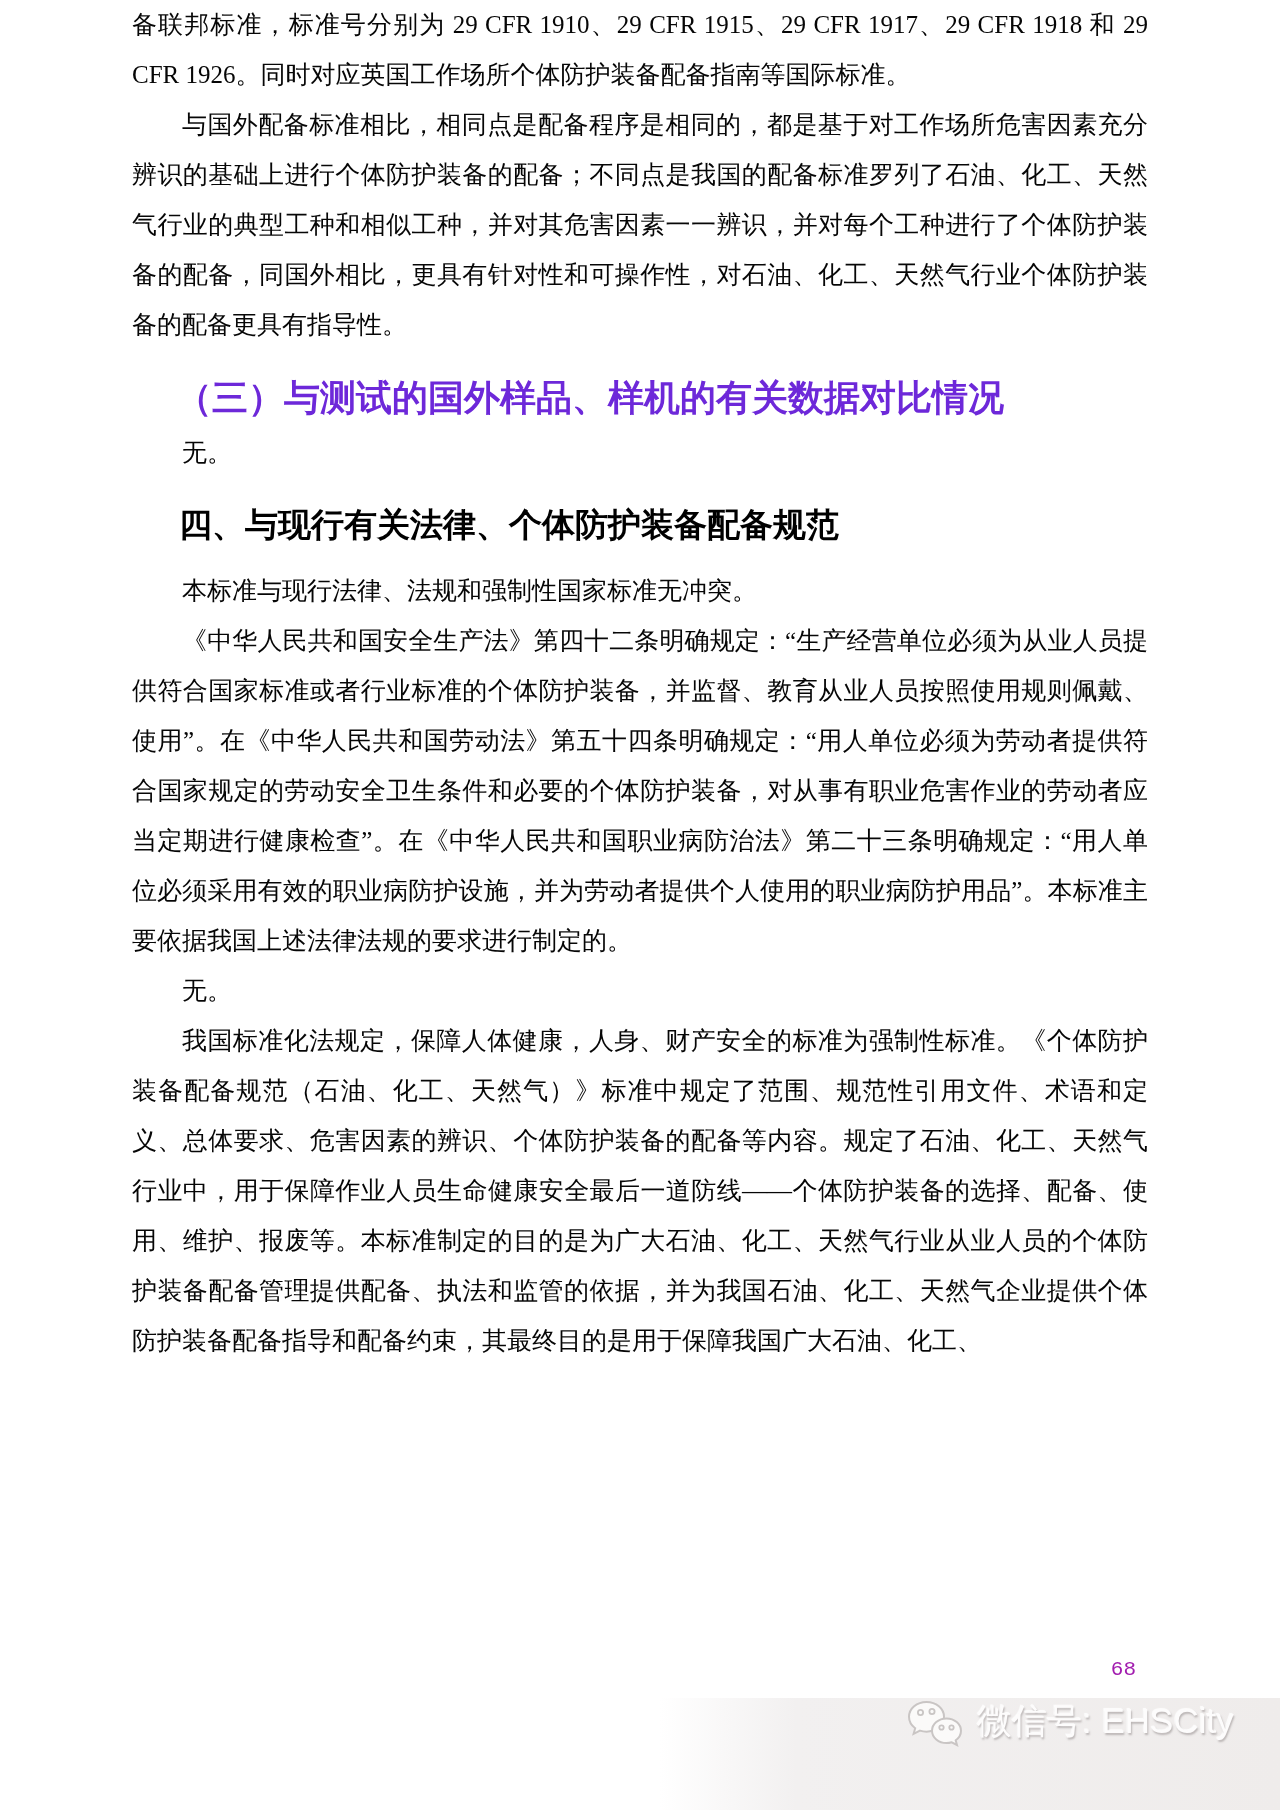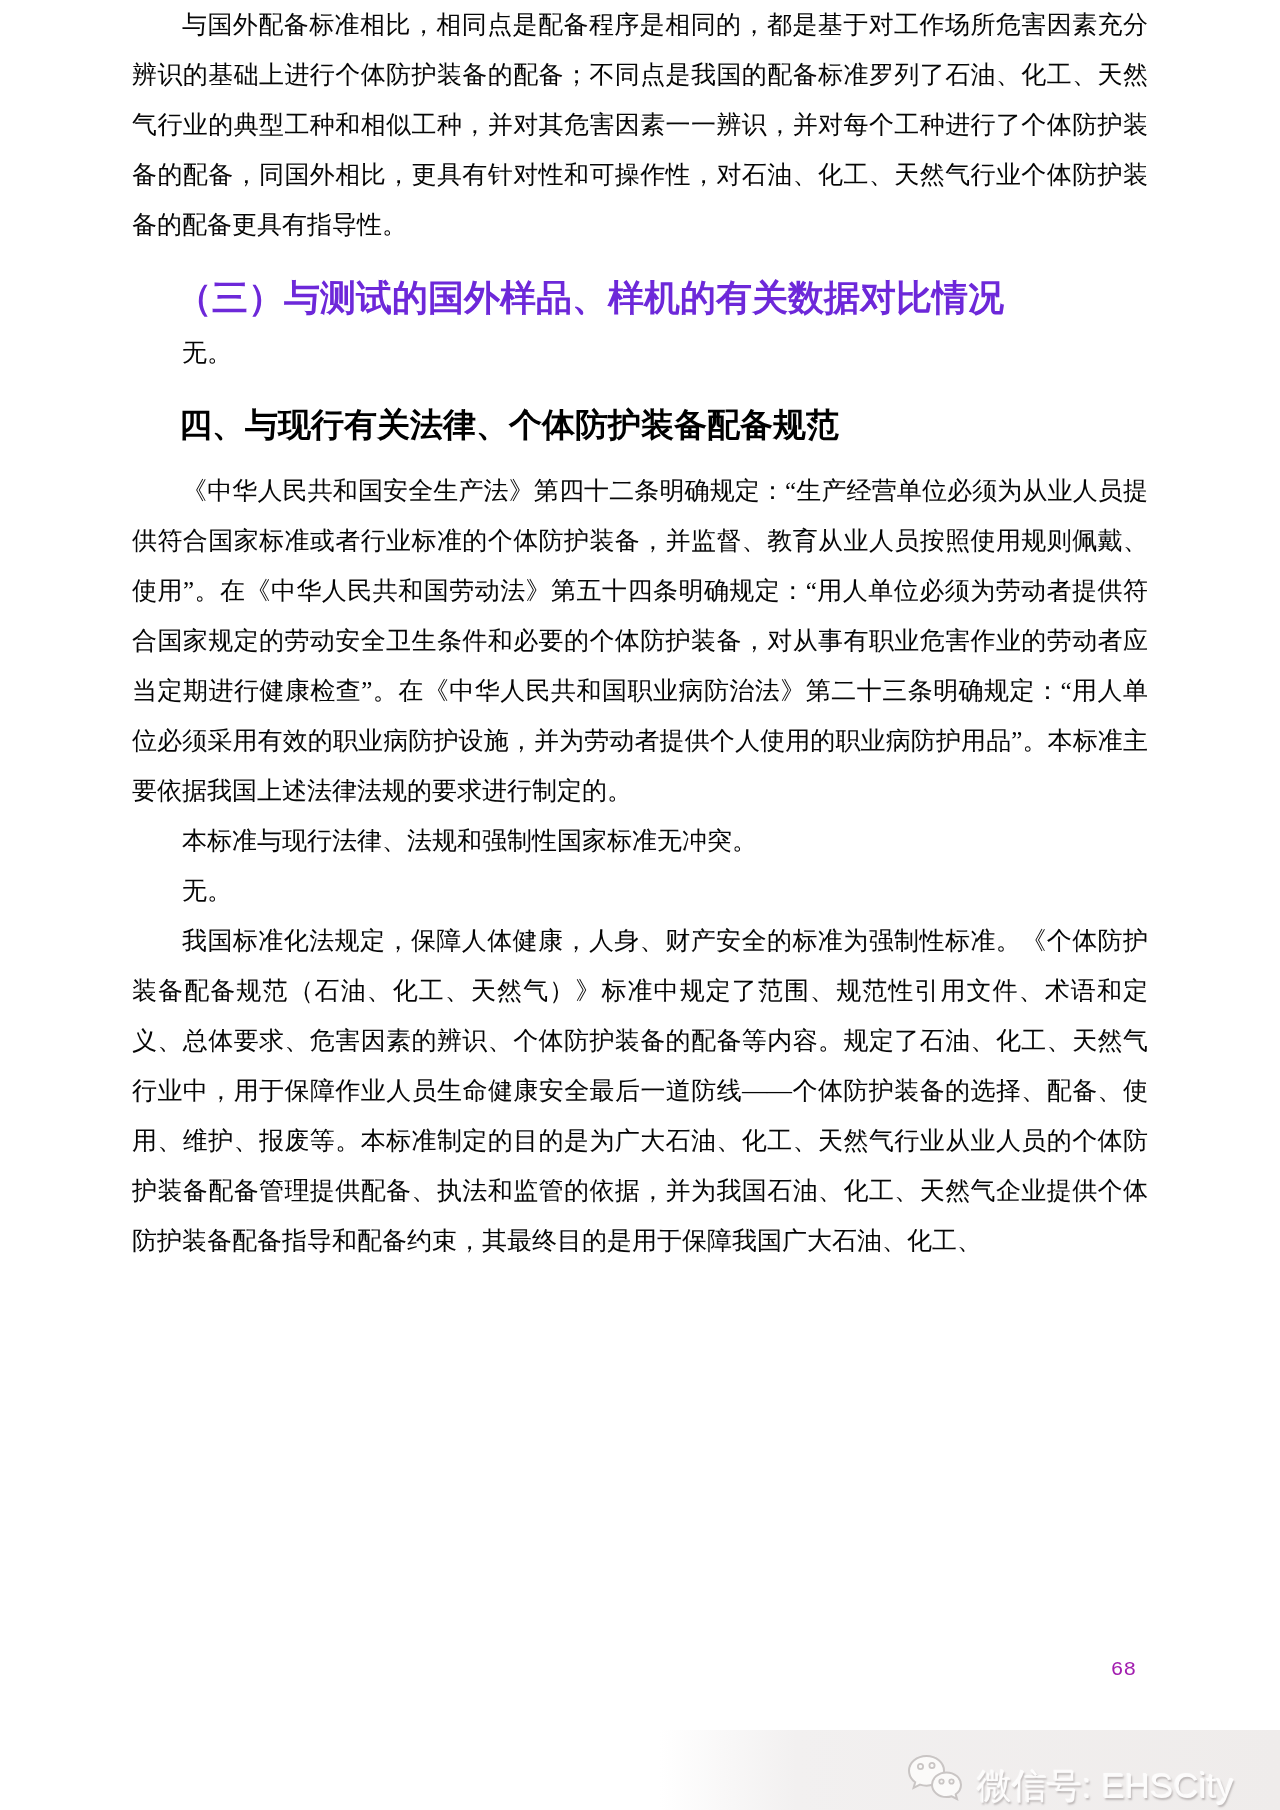--- a/index.html
+++ b/index.html
@@ -56,50 +56,51 @@
     right:144px;
     font-family:Liberation Mono, monospace;
     font-size:21px;
     color:#a21caf;
   }
   .watermark-bar{
     position:absolute;
     right:0;
     bottom:0;
     width:620px;
-    height:80px;
+    height:112px;
     background:linear-gradient(90deg, rgba(242,240,240,0) 0%, #f2f0f0 22%, #efeceb 100%);
     display:flex;
-    align-items:flex-end;
+    align-items:flex-start;
     justify-content:flex-start;
     padding-left:245px;
     box-sizing:border-box;
   }
   .wechat-icon{ flex:0 0 auto; margin-right:12px; }
   .watermark-text{
     font-family:"Liberation Sans","DejaVu Sans",sans-serif;
     font-size:35px;
     color:#fdfcfc;
     text-shadow:1px 2px 2px rgba(150,144,144,0.6), -1px -1px 1px rgba(255,255,255,0.9);
     white-space:nowrap;
   }
 </style>
 </head>
 <body>
 
 <div class="page">
 
 
   <div class="content">
+    <p class="body-p">备联邦标准，标准号分别为 29 CFR 1910、29 CFR 1915、29 CFR 1917、29 CFR 1918 和 29 CFR 1926。同时对应英国工作场所个体防护装备配备指南等国际标准。</p>
     <p class="body-p indent">与国外配备标准相比，相同点是配备程序是相同的，都是基于对工作场所危害因素充分辨识的基础上进行个体防护装备的配备；不同点是我国的配备标准罗列了石油、化工、天然气行业的典型工种和相似工种，并对其危害因素一一辨识，并对每个工种进行了个体防护装备的配备，同国外相比，更具有针对性和可操作性，对石油、化工、天然气行业个体防护装备的配备更具有指导性。</p>
     <h3 class="h-sub">（三）与测试的国外样品、样机的有关数据对比情况</h3>
     <p class="body-p indent">无。</p>
     <h2 class="h-main">四、与现行有关法律、个体防护装备配备规范</h2>
+    <p class="body-p indent">本标准与现行法律、法规和强制性国家标准无冲突。</p>
     <p class="body-p indent">《中华人民共和国安全生产法》第四十二条明确规定：“生产经营单位必须为从业人员提供符合国家标准或者行业标准的个体防护装备，并监督、教育从业人员按照使用规则佩戴、使用”。在《中华人民共和国劳动法》第五十四条明确规定：“用人单位必须为劳动者提供符合国家规定的劳动安全卫生条件和必要的个体防护装备，对从事有职业危害作业的劳动者应当定期进行健康检查”。在《中华人民共和国职业病防治法》第二十三条明确规定：“用人单位必须采用有效的职业病防护设施，并为劳动者提供个人使用的职业病防护用品”。本标准主要依据我国上述法律法规的要求进行制定的。</p>
-    <p class="body-p indent">本标准与现行法律、法规和强制性国家标准无冲突。</p>
     <p class="body-p indent">无。</p>
     <p class="body-p indent">我国标准化法规定，保障人体健康，人身、财产安全的标准为强制性标准。《个体防护装备配备规范（石油、化工、天然气）》标准中规定了范围、规范性引用文件、术语和定义、总体要求、危害因素的辨识、个体防护装备的配备等内容。规定了石油、化工、天然气行业中，用于保障作业人员生命健康安全最后一道防线——个体防护装备的选择、配备、使用、维护、报废等。本标准制定的目的是为广大石油、化工、天然气行业从业人员的个体防护装备配备管理提供配备、执法和监管的依据，并为我国石油、化工、天然气企业提供个体防护装备配备指导和配备约束，其最终目的是用于保障我国广大石油、化工、</p>
   </div>
 
   <div class="page-number">68</div>
 
   <div class="watermark-bar">
     <span class="wechat-icon">
       <svg width="60" height="54" viewBox="0 0 60 54" aria-hidden="true">
         <g stroke="#c9c5c4" stroke-width="2" fill="#fbfaf9">

